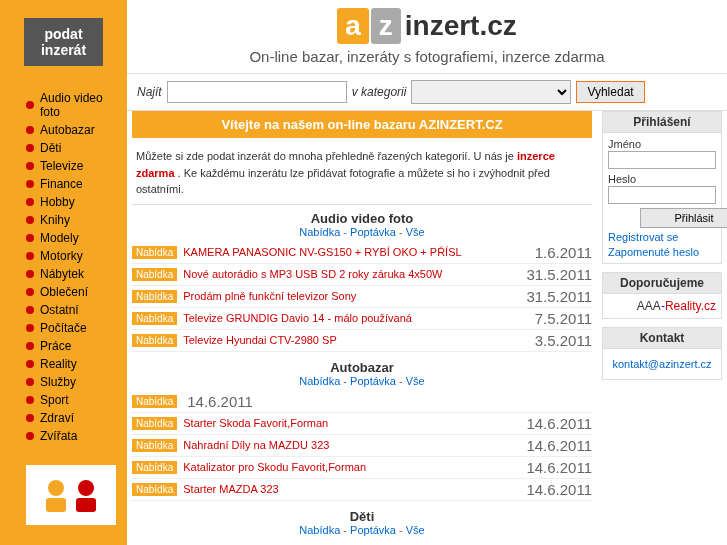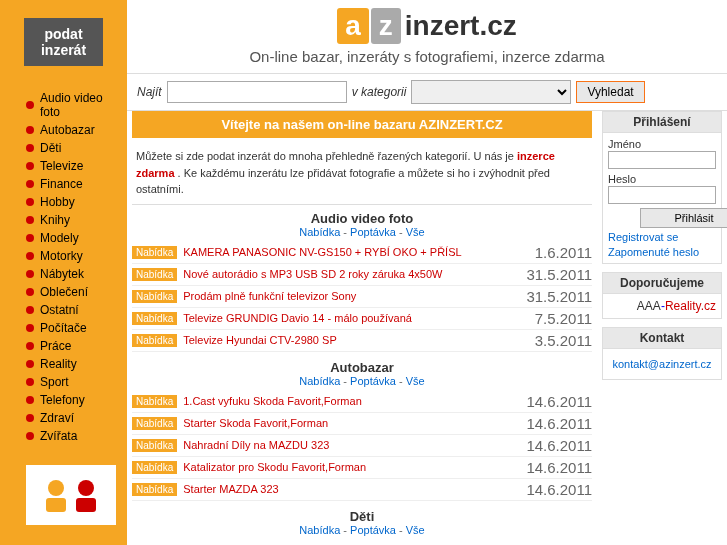--- a/index.html
+++ b/index.html
@@ -140,25 +140,25 @@
         <div class="sidebar-item">
           <span class="dot"></span>
           <span class="label">Práce</span>
         </div>
         <div class="sidebar-item">
           <span class="dot"></span>
           <span class="label">Reality</span>
         </div>
         <div class="sidebar-item">
           <span class="dot"></span>
+          <span class="label">Služby</span>
+        </div>
+        <div class="sidebar-item">
+          <span class="dot"></span>
           <span class="label">Sport</span>
-        </div>
-        <div class="sidebar-item">
-          <span class="dot"></span>
-          <span class="label">Telefony</span>
         </div>
         <div class="sidebar-item">
           <span class="dot"></span>
           <span class="label">Zdraví</span>
         </div>
         <div class="sidebar-item">
           <span class="dot"></span>
           <span class="label">Zvířata</span>
         </div>
       </nav>
@@ -237,21 +237,20 @@
                 <span class="item-badge">Nabídka</span>
                 <span class="item-title">Televize Hyundai CTV-2980 SP</span>
                 <span class="item-date">3.5.2011</span>
               </div>
             </div>
             <div class="section">
               <div class="section-title">Autobazar</div>
               <div class="section-subtitle"><a href="#">Nabídka</a> - <a href="#">Poptávka</a> - <a href="#">Vše</a></div>
               <div class="item-row">
                 <span class="item-badge">Nabídka</span>
-                <span class="item-title">1.Cast vyfuku Skoda Favorit,Forman</span>
                 <span class="item-date">14.6.2011</span>
               </div>
               <div class="item-row">
                 <span class="item-badge">Nabídka</span>
                 <span class="item-title">Starter Skoda Favorit,Forman</span>
                 <span class="item-date">14.6.2011</span>
               </div>
               <div class="item-row">
                 <span class="item-badge">Nabídka</span>
                 <span class="item-title">Nahradní Díly na MAZDU 323</span>

